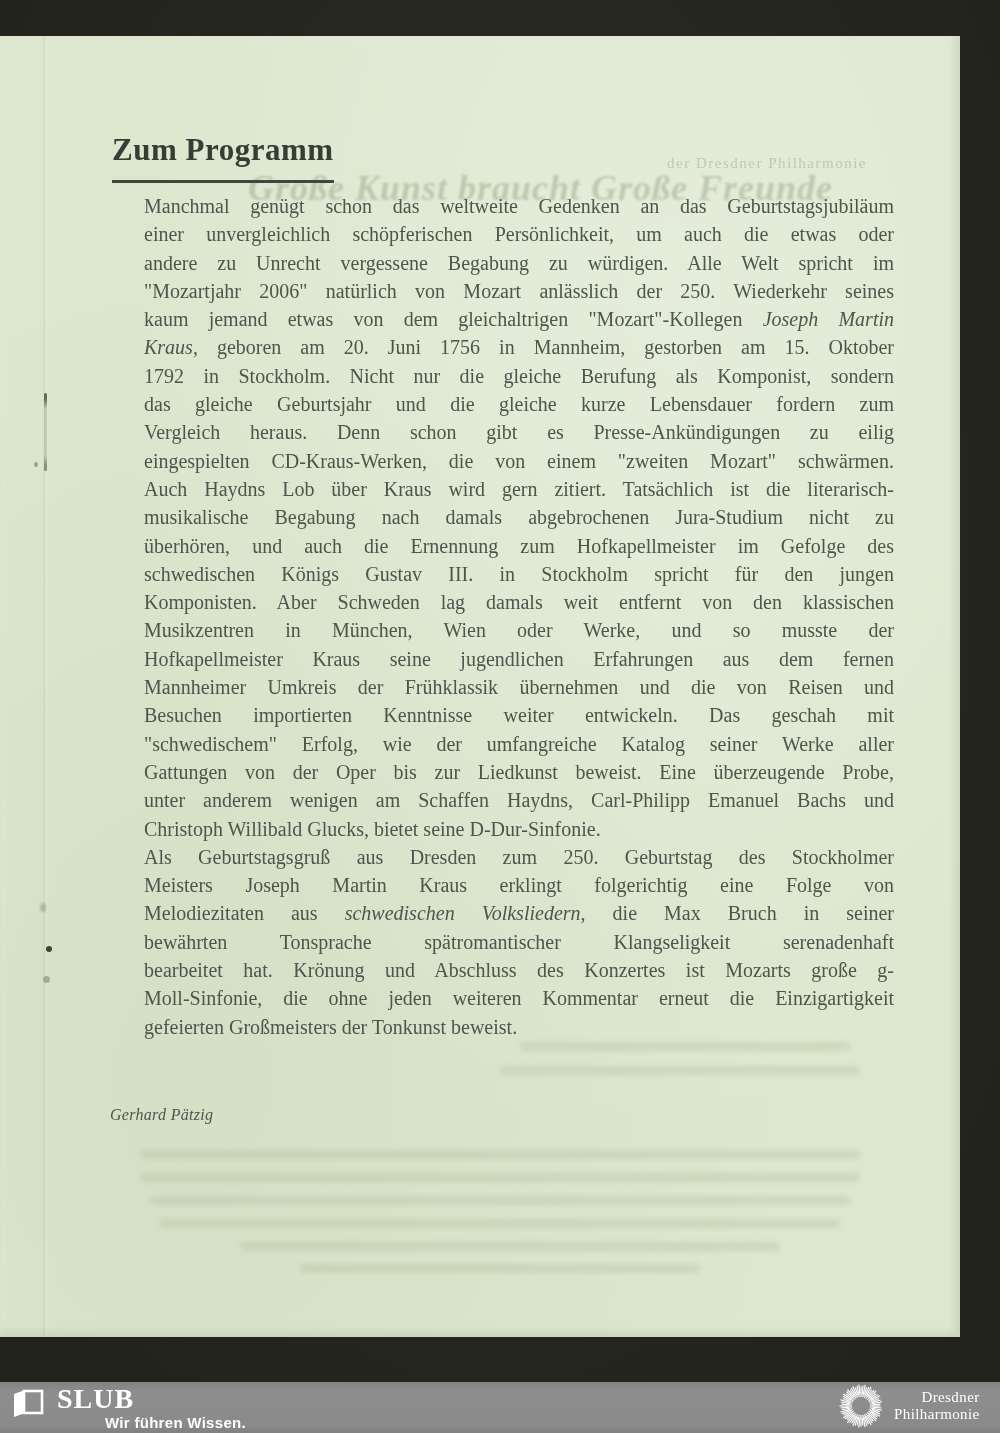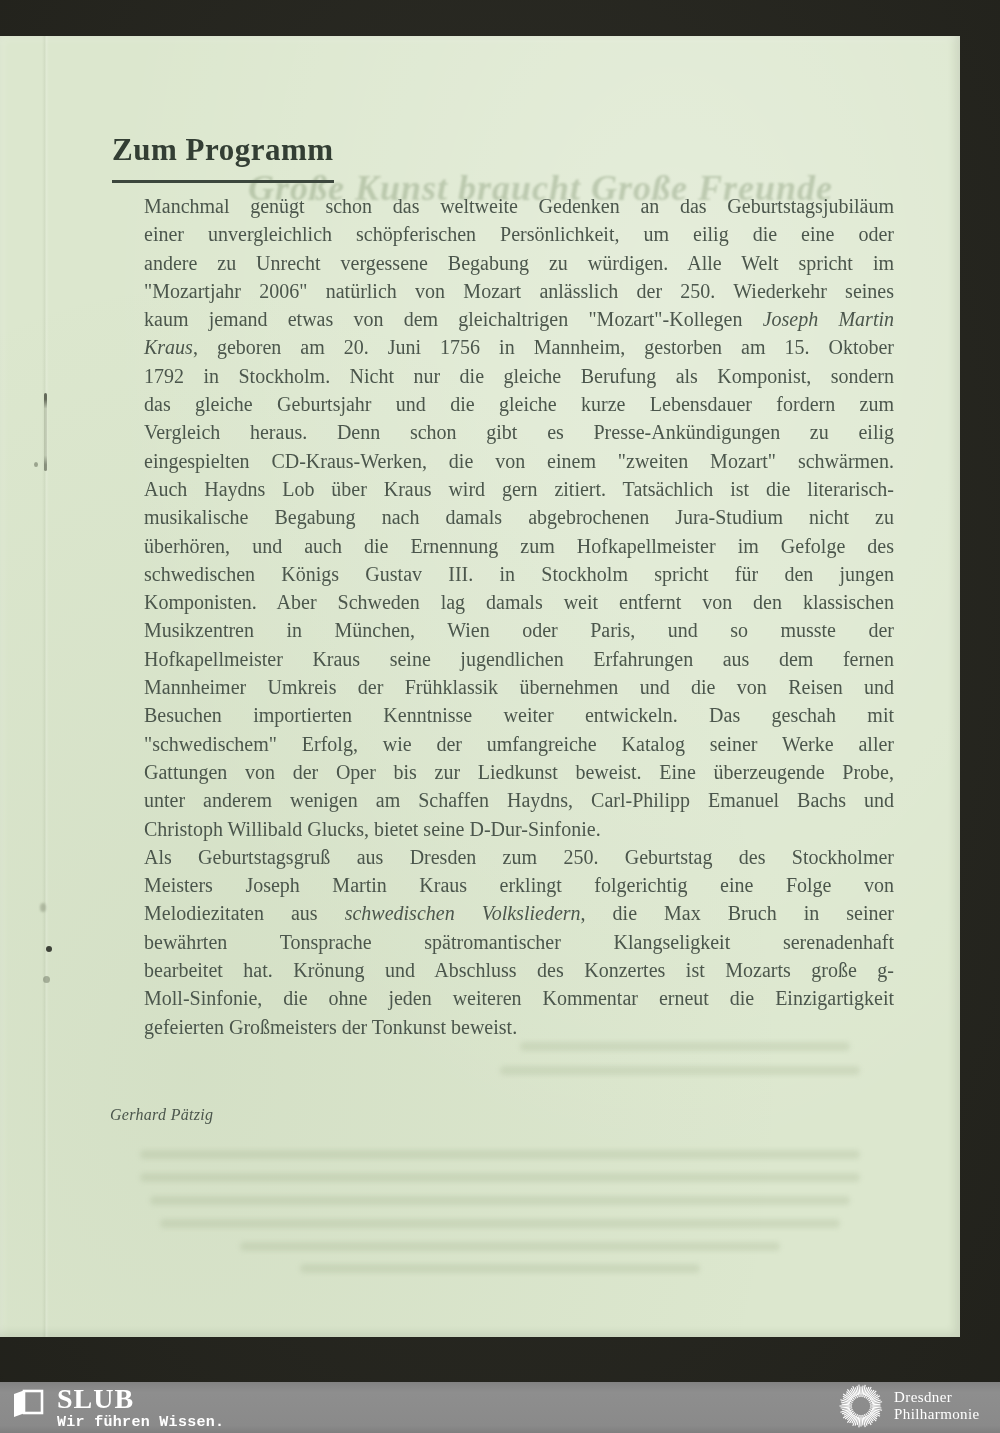--- a/index.html
+++ b/index.html
@@ -84,67 +84,68 @@
     background:linear-gradient(to bottom,#828282,#8e8e8e 20%,#8a8a8a 85%,#7f7f7f);
   }
   .slub-group{position:absolute;left:13px;top:3px;display:flex;align-items:flex-start;}
   .slub-book{width:32px;height:28px;margin-top:4px;}
   .slub-texts{margin-left:12px;}
   .slub-name{
     font-family:"Liberation Serif", serif;font-weight:bold;
     font-size:28px;line-height:28px;color:#ffffff;letter-spacing:1px;
   }
   .slub-tagline{
-    font-family:Liberation Mono, monospace;font-weight:600;
-    font-size:15px;line-height:17px;color:#ffffff;margin-top:1px;letter-spacing:0.3px;
-  }
-  .dp-group{position:absolute;left:838px;top:1px;display:flex;align-items:center;}
+    font-family:Liberation Sans, sans-serif;font-weight:600;
+    font-size:15px;line-height:17px;color:#ffffff;margin-top:1px;letter-spacing:0.3px;margin-left:48px;
+  }
+  .dp-group{position:absolute;left:838px;top:1px;display:flex;align-items:center;text-align:right;}
   .dp-starburst{width:46px;height:46px;}
   .dp-texts{
     margin-left:10px;font-family:"Liberation Serif", serif;
     font-size:15px;line-height:17px;color:#ffffff;letter-spacing:0.4px;
   }
 </style>
 </head>
 <body>
 
 <div class="stage">
 
   <div class="paper">
     <div class="fold-line"></div>
 
+    <div class="ghost-small">der Dresdner Philharmonie</div>
     <div class="ghost-large">Große Kunst braucht Große Freunde</div>
     <div class="ghost-blob" style="left:520px;top:1006px;width:330px;"></div>
     <div class="ghost-blob" style="left:500px;top:1030px;width:360px;"></div>
     <div class="ghost-blob" style="left:140px;top:1114px;width:720px;"></div>
     <div class="ghost-blob" style="left:140px;top:1137px;width:720px;"></div>
     <div class="ghost-blob" style="left:150px;top:1160px;width:700px;"></div>
     <div class="ghost-blob" style="left:160px;top:1183px;width:680px;"></div>
     <div class="ghost-blob" style="left:240px;top:1206px;width:540px;"></div>
     <div class="ghost-blob" style="left:300px;top:1228px;width:400px;"></div>
 
     <div class="heading" style="top:76px">Zum Programm</div>
 
     <div class="body-text" style="top:156px">
         <div class="line just"><span>Manchmal genügt schon das weltweite Gedenken an das Geburtstagsjubiläum</span></div>
-        <div class="line just"><span>einer unvergleichlich schöpferischen Persönlichkeit, um eilig die eine oder</span></div>
+        <div class="line just"><span>einer unvergleichlich schöpferischen Persönlichkeit, um auch die etwas oder</span></div>
         <div class="line just"><span>andere zu Unrecht vergessene Begabung zu würdigen. Alle Welt spricht im</span></div>
         <div class="line just"><span>"Mozartjahr 2006" natürlich von Mozart anlässlich der 250. Wiederkehr seines</span></div>
         <div class="line just"><span>kaum jemand etwas von dem gleichaltrigen "Mozart"-Kollegen </span><span class="it">Joseph Martin</span></div>
         <div class="line just"><span class="it">Kraus</span><span>, geboren am 20. Juni 1756 in Mannheim, gestorben am 15. Oktober</span></div>
         <div class="line just"><span>1792 in Stockholm. Nicht nur die gleiche Berufung als Komponist, sondern</span></div>
         <div class="line just"><span>das gleiche Geburtsjahr und die gleiche kurze Lebensdauer fordern zum</span></div>
         <div class="line just"><span>Vergleich heraus. Denn schon gibt es Presse-Ankündigungen zu eilig</span></div>
         <div class="line just"><span>eingespielten CD-Kraus-Werken, die von einem "zweiten Mozart" schwärmen.</span></div>
         <div class="line just"><span>Auch Haydns Lob über Kraus wird gern zitiert. Tatsächlich ist die literarisch-</span></div>
         <div class="line just"><span>musikalische Begabung nach damals abgebrochenen Jura-Studium nicht zu</span></div>
         <div class="line just"><span>überhören, und auch die Ernennung zum Hofkapellmeister im Gefolge des</span></div>
         <div class="line just"><span>schwedischen Königs Gustav III. in Stockholm spricht für den jungen</span></div>
         <div class="line just"><span>Komponisten. Aber Schweden lag damals weit entfernt von den klassischen</span></div>
-        <div class="line just"><span>Musikzentren in München, Wien oder Paris, und so musste der</span></div>
+        <div class="line just"><span>Musikzentren in München, Wien oder Werke, und so musste der</span></div>
         <div class="line just"><span>Hofkapellmeister Kraus seine jugendlichen Erfahrungen aus dem fernen</span></div>
         <div class="line just"><span>Mannheimer Umkreis der Frühklassik übernehmen und die von Reisen und</span></div>
         <div class="line just"><span>Besuchen importierten Kenntnisse weiter entwickeln. Das geschah mit</span></div>
         <div class="line just"><span>"schwedischem" Erfolg, wie der umfangreiche Katalog seiner Werke aller</span></div>
         <div class="line just"><span>Gattungen von der Oper bis zur Liedkunst beweist. Eine überzeugende Probe,</span></div>
         <div class="line just"><span>unter anderem wenigen am Schaffen Haydns, Carl-Philipp Emanuel Bachs und</span></div>
         <div class="line"><span>Christoph Willibald Glucks, bietet seine D-Dur-Sinfonie.</span></div>
         <div class="line just"><span>Als Geburtstagsgruß aus Dresden zum 250. Geburtstag des Stockholmer</span></div>
         <div class="line just"><span>Meisters Joseph Martin Kraus erklingt folgerichtig eine Folge von</span></div>
         <div class="line just"><span>Melodiezitaten aus </span><span class="it">schwedischen Volksliedern</span><span>, die Max Bruch in seiner</span></div>

